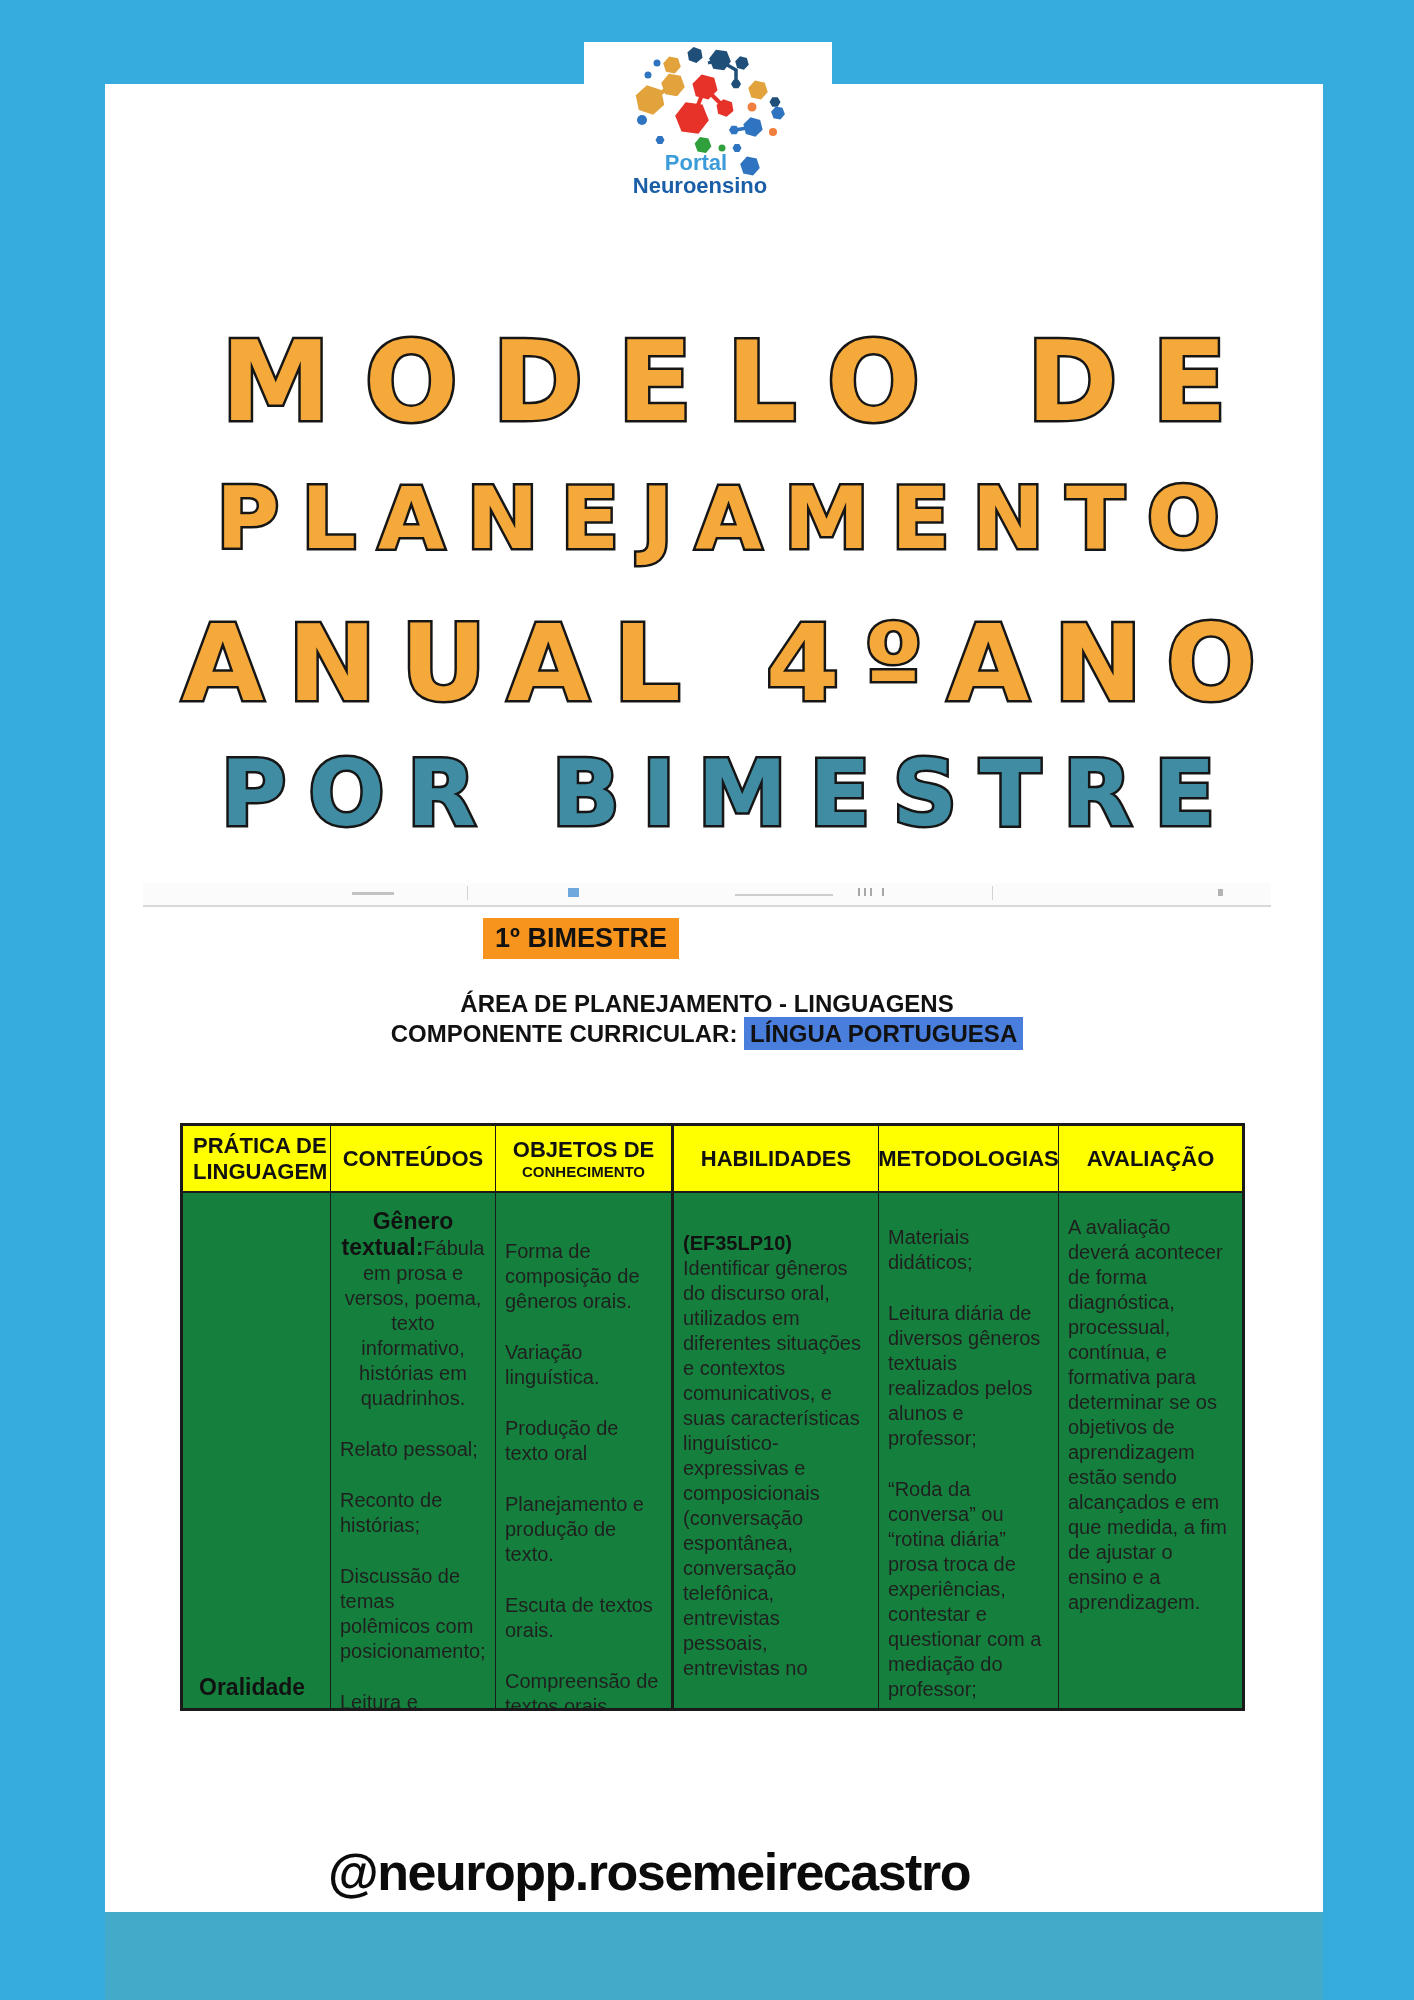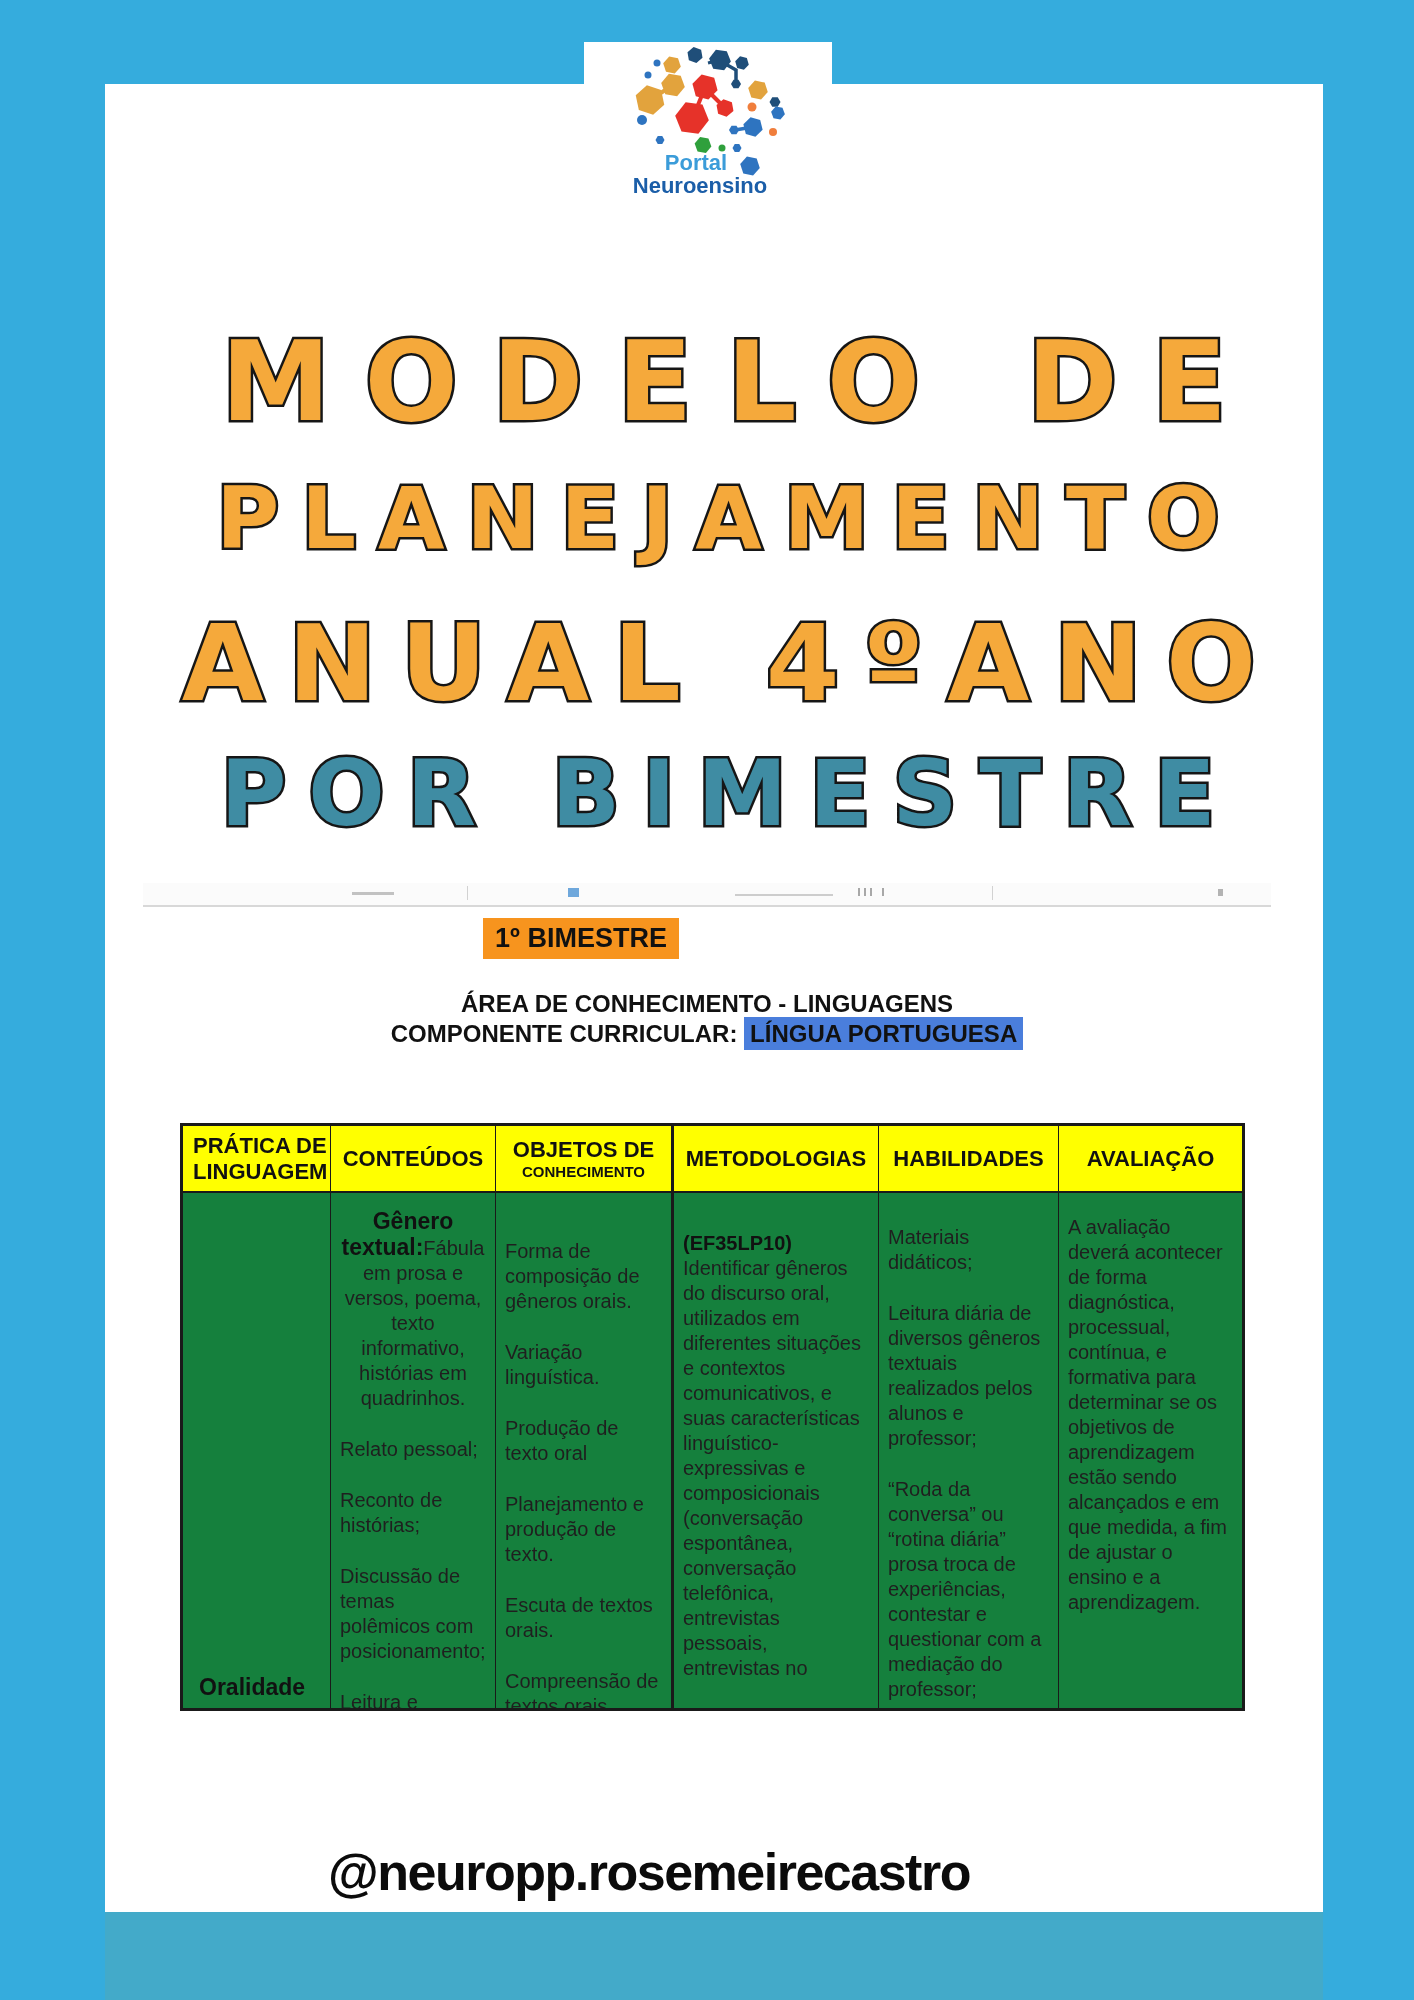--- a/index.html
+++ b/index.html
@@ -126,38 +126,38 @@
   <div class="ts" style="left:727px;top:5px;width:2px;height:8px;background:#a8a8a8;"></div>
   <div class="ts" style="left:739px;top:5px;width:2px;height:8px;background:#a8a8a8;"></div>
   <div class="ts" style="left:849px;top:3px;width:1px;height:14px;background:#d2d2d2;"></div>
   <div class="ts" style="left:1075px;top:6px;width:5px;height:7px;background:#b3b3b3;"></div>
 </div>
 
 <div class="abs badge-wrap">
   <span class="bimestre-badge">1º BIMESTRE</span>
 </div>
 
-<div class="abs doc-line area-line">ÁREA DE CONHECIMENTO - LINGUAGENS</div>
+<div class="abs doc-line area-line">ÁREA DE PLANEJAMENTO - LINGUAGENS</div>
 <div class="abs doc-line comp-line">
   <span>COMPONENTE CURRICULAR:</span>
   <span class="hl-blue">LÍNGUA PORTUGUESA</span>
 </div>
 
 <div class="abs tbl">
   <div class="th first">
     <span>PRÁTICA DE</span>
     <span>LINGUAGEM</span>
   </div>
   <div class="th">CONTEÚDOS</div>
   <div class="th heavy">
     <span>OBJETOS DE</span>
     <span class="sub">CONHECIMENTO</span>
   </div>
+  <div class="th">HABILIDADES</div>
   <div class="th">METODOLOGIAS</div>
-  <div class="th">HABILIDADES</div>
   <div class="th last">AVALIAÇÃO</div>
 
   <div class="td c1">
     <span class="pratica">Oralidade</span>
   </div>
   <div class="td c2">
     <p class="lead-p"><span class="lead">Gênero textual:</span><span>Fábula em prosa e versos, poema, texto informativo, histórias em quadrinhos.</span></p>
     <p>Relato pessoal;</p>
     <p>Reconto de histórias;</p>
     <p>Discussão de temas polêmicos com posicionamento;</p>

